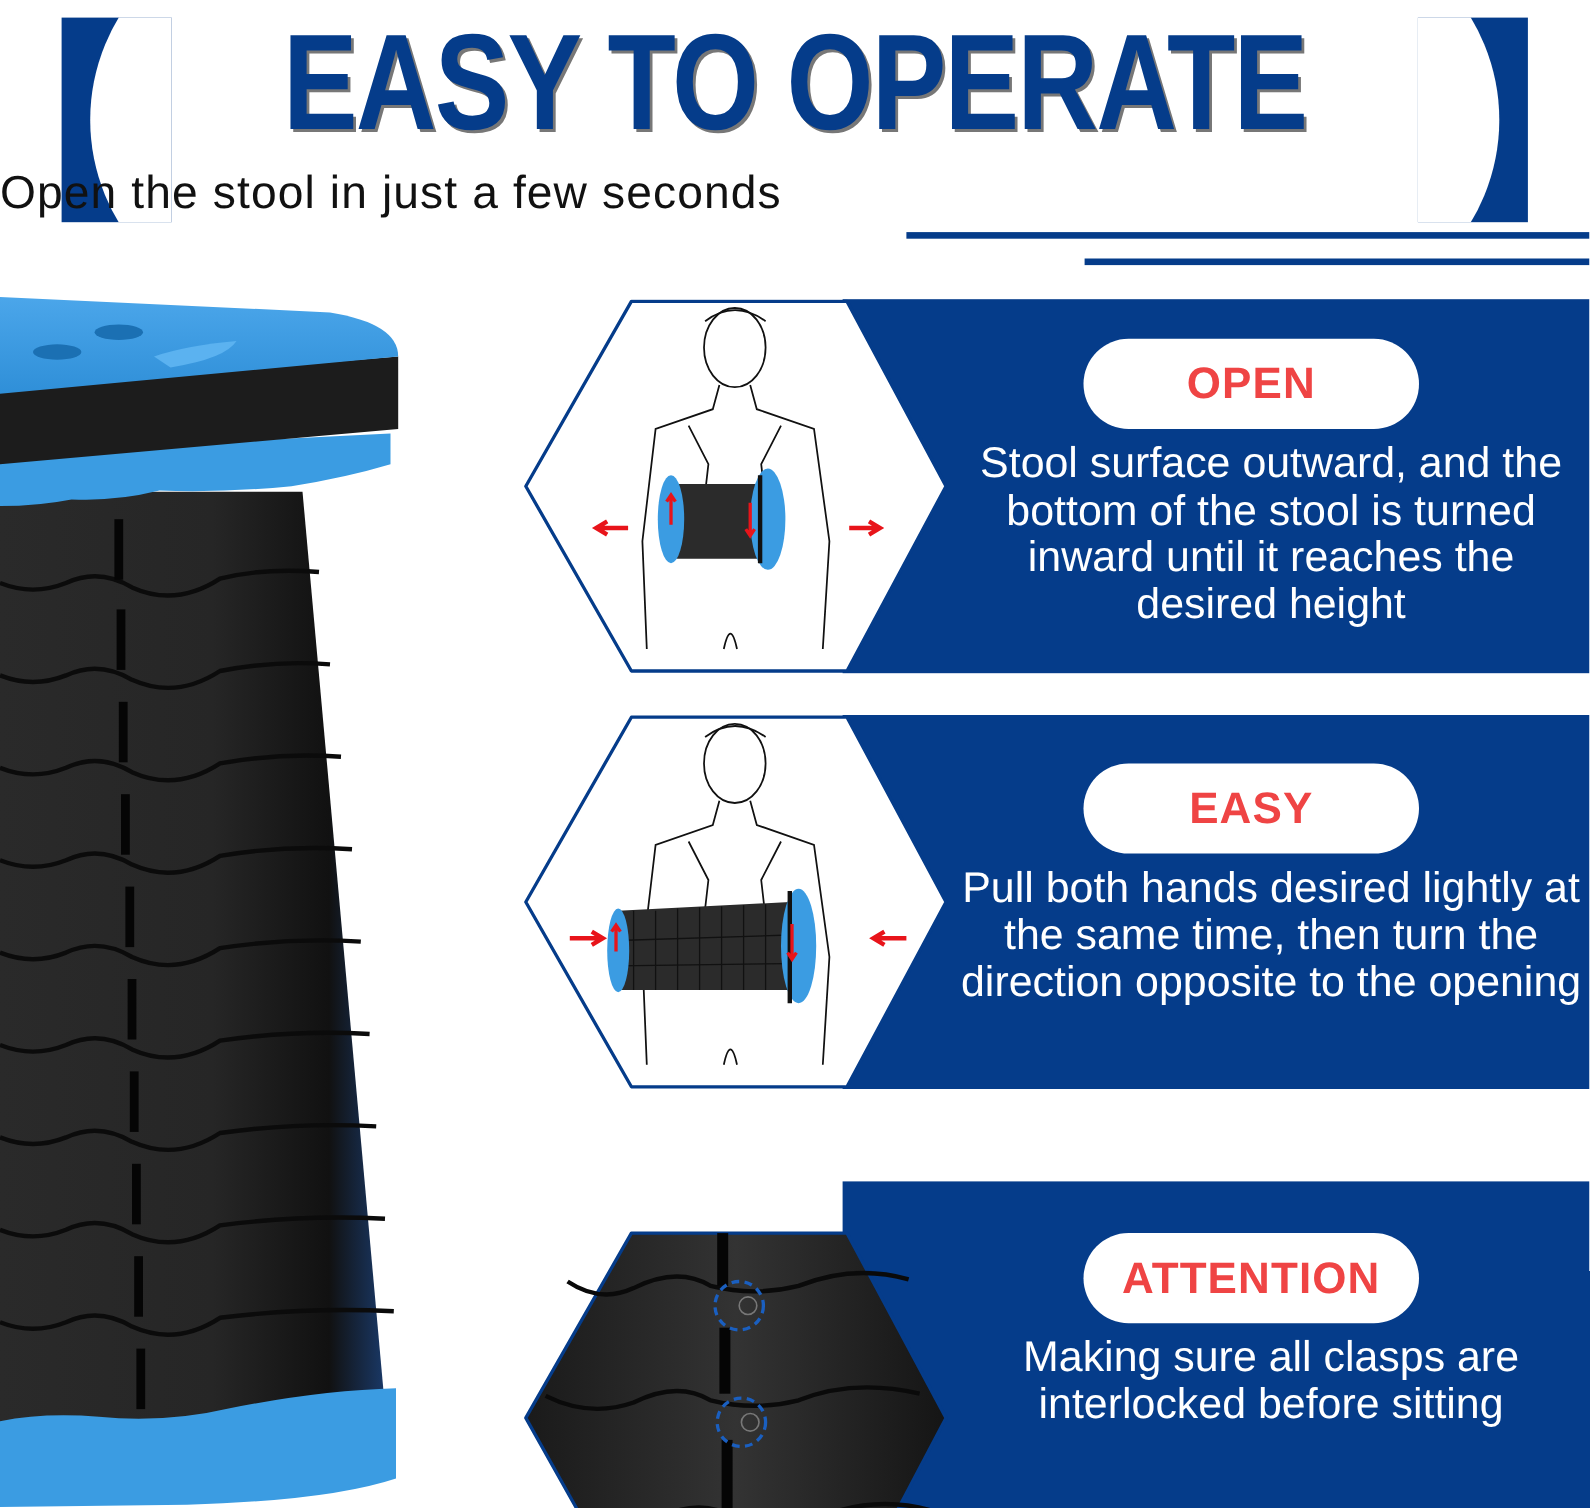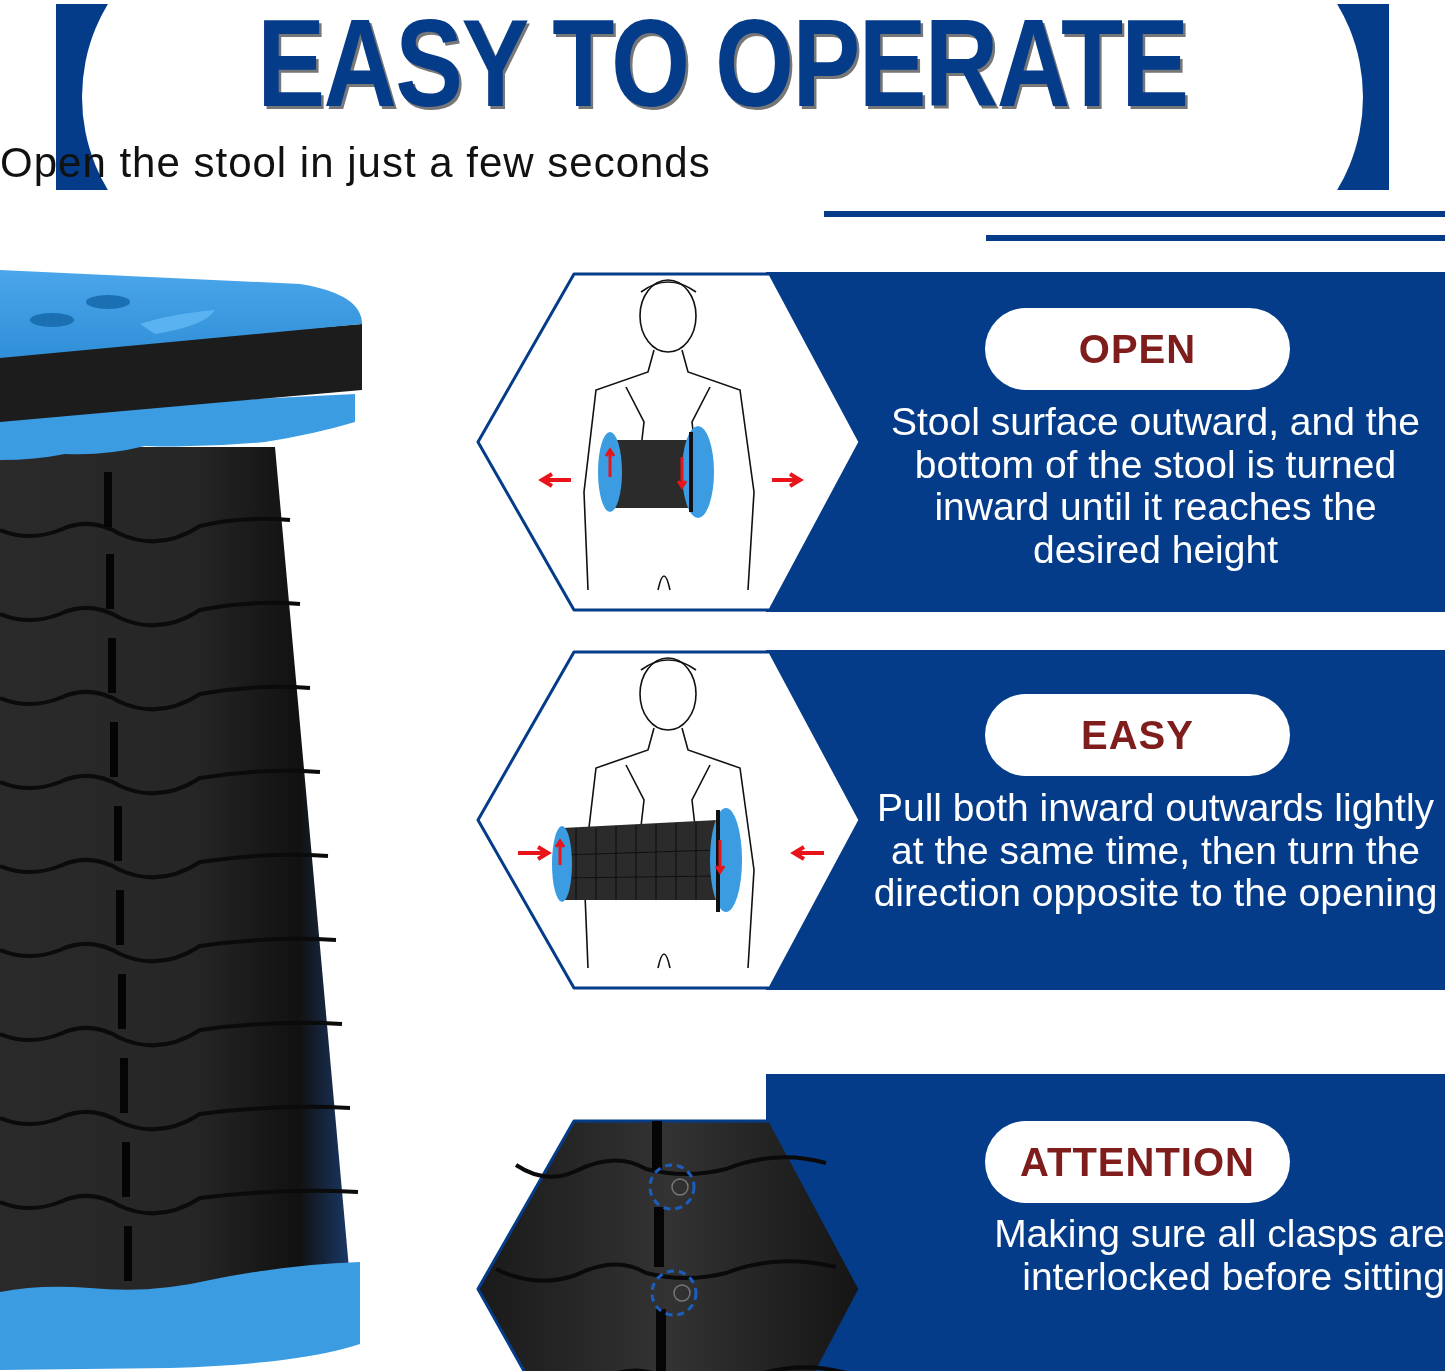--- a/index.html
+++ b/index.html
@@ -1,19 +1,19 @@
 <!DOCTYPE html>
 <html><head>
 <meta charset="utf-8">
 <style>
   * { box-sizing: border-box; margin: 0; padding: 0; }
   html, body { width: 1445px; height: 1371px; background: #ffffff; overflow: hidden; }
   body { position: relative; font-family: "Liberation Sans", sans-serif; }
 
-  .header { position: absolute; left: 0; top: 0; width: 1273px; height: 200px; }
+  .header { position: absolute; left: 0; top: 12px; width: 1273px; height: 200px; }
   .bracket { position: absolute; top: 4px; width: 100px; height: 186px; background: #053c8a; overflow: hidden; }
   .bracket.left { left: 56px; }
   .bracket.right { left: 1289px; }
   .bracket .cut { position: absolute; width: 360px; height: 360px; border-radius: 50%; background: #fff; top: -87px; }
   .bracket.left .cut { left: 26px; }
   .bracket.right .cut { left: -286px; }
 
   .title {
     position: absolute; left: 0; top: -8px; width: 1445px; text-align: center;
     font-family: "Liberation Sans", sans-serif; font-weight: 700;
@@ -28,21 +28,21 @@
 
   .stripe { position: absolute; background: #053c8a; height: 6px; }
 
   .product { position: absolute; left: 0; top: 262px; width: 380px; height: 1109px; }
 
   .panel { position: absolute; left: 476px; width: 969px; height: 340px; }
   .panel .bluebg { position: absolute; left: 290px; top: 0; width: 679px; height: 100%; background: #053c8a; }
   .panel .hex { position: absolute; left: 0; top: 0; width: 386px; height: 100%; }
   .panel .label-pill {
     position: absolute; left: 509px; width: 305px; height: 82px; border-radius: 41px; background: #fff;
-    color: #7f1d1d; font-weight: 700; font-size: 40px; text-align: center; line-height: 82px; letter-spacing: 1px;
+    color: #ef4444; font-weight: 700; font-size: 40px; text-align: center; line-height: 82px; letter-spacing: 1px;
   }
   .panel .desc {
     position: absolute; left: 390px; width: 579px; text-align: center; color: #fff;
     font-size: 39px; line-height: 42.5px; font-weight: 400;
   }
 </style>
 </head>
 <body>
 
 <div class="header">
@@ -160,21 +160,21 @@
     </g>
     <ellipse cx="86" cy="214" rx="10" ry="38" fill="#3b9ce2"></ellipse>
     <ellipse cx="250" cy="210" rx="16" ry="52" fill="#3b9ce2"></ellipse>
     <path d="M240 160 L244 160 L244 262 L240 262 Z" fill="#111"></path>
     <path d="M84 215 l0 -22 m-4 4 l4 -6 l4 6" stroke="#e8141a" stroke-width="3" fill="none"></path>
     <path d="M244 190 l0 30 m-4 -4 l4 6 l4 -6" stroke="#e8141a" stroke-width="3" fill="none"></path>
     <path d="M42 203 L70 203 M62 197 L72 203 L62 209" stroke="#e8141a" stroke-width="4" fill="none"></path>
     <path d="M348 203 L320 203 M328 197 L318 203 L328 209" stroke="#e8141a" stroke-width="4" fill="none"></path>
   </svg>
   <div class="label-pill" style="top:44px;">EASY</div>
-  <div class="desc" style="top:137px;">Pull both inward outwards lightly at the same time, then turn the direction opposite to the opening</div>
+  <div class="desc" style="top:137px;">Pull both hands desired lightly at the same time, then turn the direction opposite to the opening</div>
 </div>
 
 <div class="panel" style="top:1028px; height:433px;margin-top:46px;">
   <div class="bluebg"></div>
   <svg class="hex" viewBox="0 0 386 343">
     <defs>
       <linearGradient id="clGrad" x1="0" x2="1">
         <stop offset="0" stop-color="#1a1a1a"></stop>
         <stop offset="0.5" stop-color="#333"></stop>
         <stop offset="1" stop-color="#151515"></stop>
@@ -197,14 +197,14 @@
       <circle cx="198" cy="174" r="22"></circle>
       <circle cx="200" cy="280" r="22"></circle>
     </g>
     <g fill="none" stroke="#777" stroke-width="1.5">
       <circle cx="204" cy="68" r="8"></circle>
       <circle cx="206" cy="174" r="8"></circle>
       <circle cx="208" cy="280" r="8"></circle>
     </g>
   </svg>
   <div class="label-pill" style="top:47px;">ATTENTION</div>
-  <div class="desc" style="top:139px;text-align:right;">Making sure all clasps are interlocked before sitting</div>
+  <div class="desc" style="top:139px;">Making sure all clasps are interlocked before sitting</div>
 </div>
 
 </body></html>

